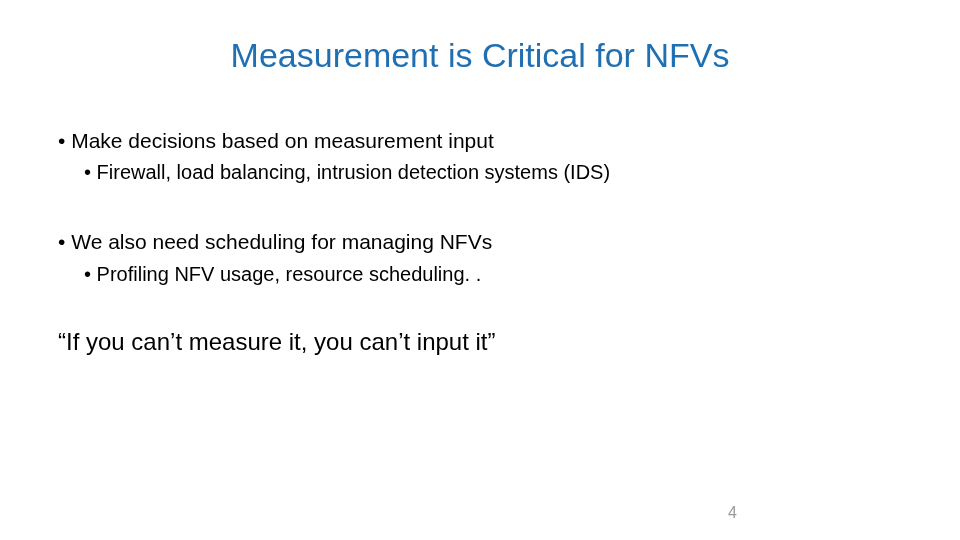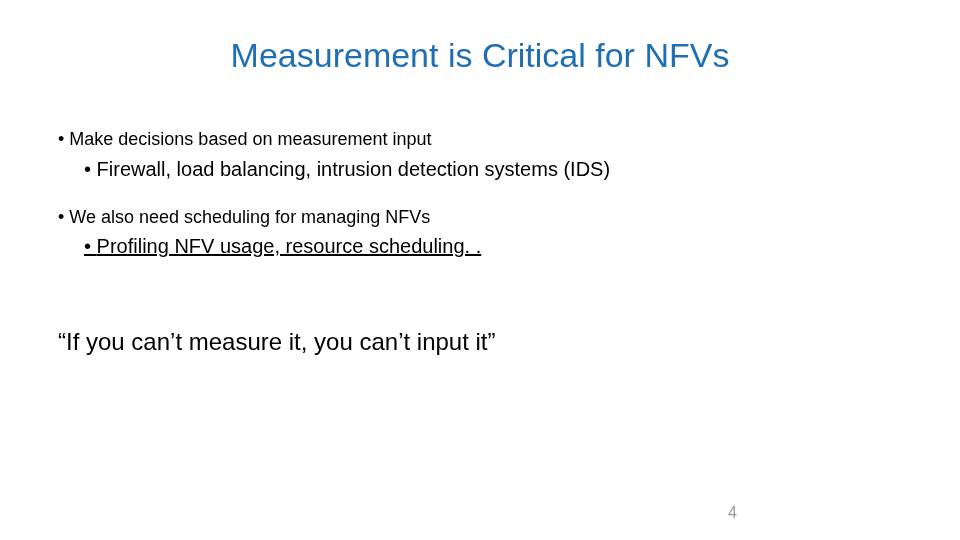--- a/index.html
+++ b/index.html
@@ -29,33 +29,32 @@
     font-weight: 400;
   }
   .body {
     position: absolute;
     top: 128px;
     left: 58px;
     right: 58px;
     color: #000000;
   }
   .lvl1 {
-    font-size: 18px;
+    font-size: 21px;
     margin-bottom: 6px;
     line-height: 1.25;
   }
   .lvl2 {
     font-size: 20px;
     margin-left: 26px;
-    margin-bottom: 24px;
+    margin-bottom: 44px;
     line-height: 1.25;
   }
   .lvl2.last {
-    margin-bottom: 68px;
-    text-decoration: underline;
+    margin-bottom: 40px;
   }
   .bullet::before {
     content: "• ";
   }
   .quote {
     font-size: 24px;
     line-height: 1.25;
   }
   .page-num {
     position: absolute;

